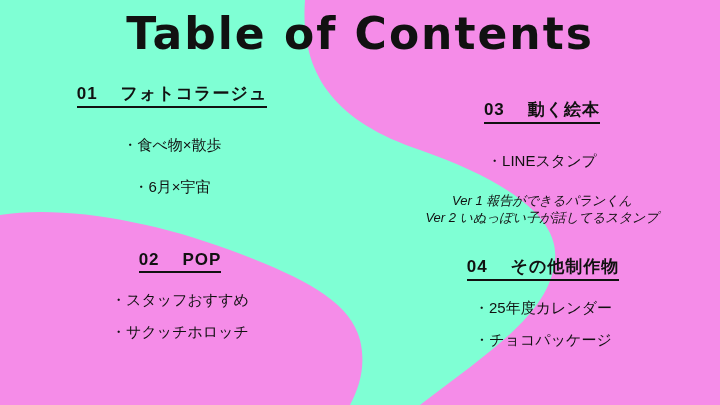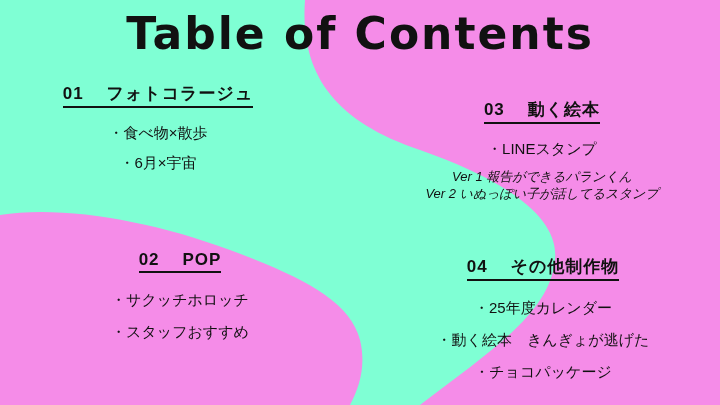--- a/index.html
+++ b/index.html
@@ -53,31 +53,31 @@
     font-weight: bold;
     letter-spacing: 1px;
     margin-bottom: 6px;
     display: inline-block;
     border-bottom: 2px solid #111111;
     padding-bottom: 1px;
   }
   .section-item {
     font-size: 15px;
     line-height: 1.45;
-    margin: 8px 0;
+    margin: 20px 0;
   }
   .section-sub {
     font-size: 13px;
     line-height: 1.35;
     margin: 0;
     font-style: italic;
   }
 
   
-  #sec-01 { left: 8px;  top: 82px;  width: 300px; }
+  #sec-01 { left: 22px;  top: 82px;  width: 300px; }
   #sec-03 { left: 382px; top: 98px;  width: 320px; }
   #sec-02 { left: 30px;  top: 250px; width: 300px; }
   #sec-04 { left: 388px; top: 255px; width: 310px; }
 
   #sec-02 .section-item,
   #sec-04 .section-item { margin: 10px 0; }
 </style>
 </head>
 <body>
 
@@ -114,29 +114,28 @@
       <div class="section-sub">Ver 1  報告ができるパランくん</div>
       <div class="section-sub">Ver 2  いぬっぽい子が話してるスタンプ</div>
     </div>
 
     <div class="section" id="sec-02">
       <div class="section-head">
         <span>02</span>
         <span>&nbsp;&nbsp;</span>
         <span>POP</span>
       </div>
+      <div class="section-item">・スタッフおすすめ</div>
       <div class="section-item">・サクッチホロッチ</div>
-      <div class="section-item">・スタッフおすすめ</div>
     </div>
 
     <div class="section" id="sec-04">
       <div class="section-head">
         <span>04</span>
         <span>&nbsp;&nbsp;</span>
         <span>その他制作物</span>
       </div>
       <div class="section-item">・25年度カレンダー</div>
-      <div class="section-item">・動く絵本　きんぎょが逃げた</div>
       <div class="section-item">・チョコパッケージ</div>
     </div>
 
   </div>
 </div>
 
 </body></html>

